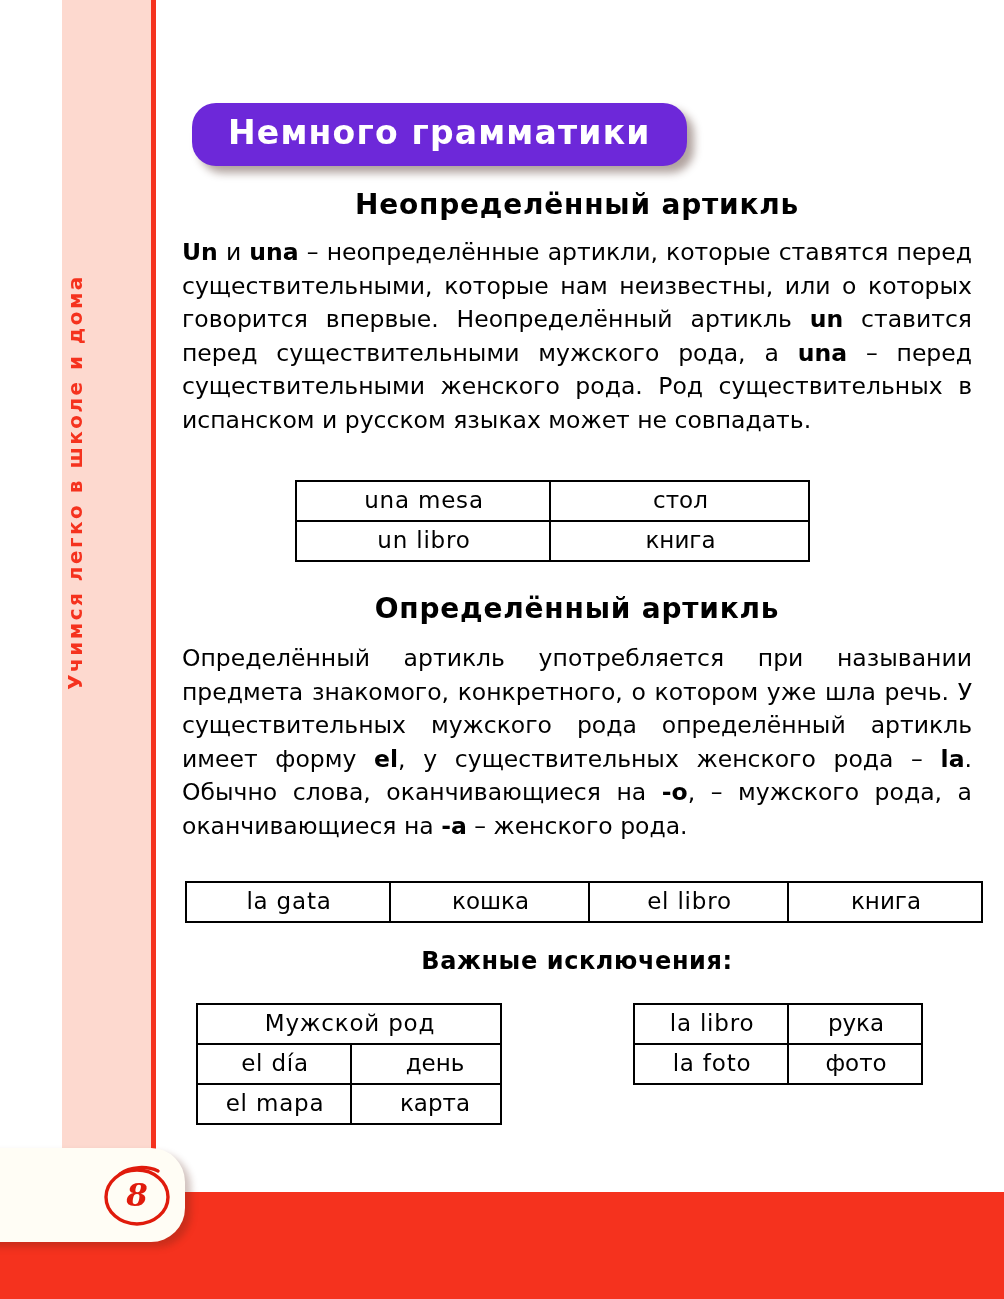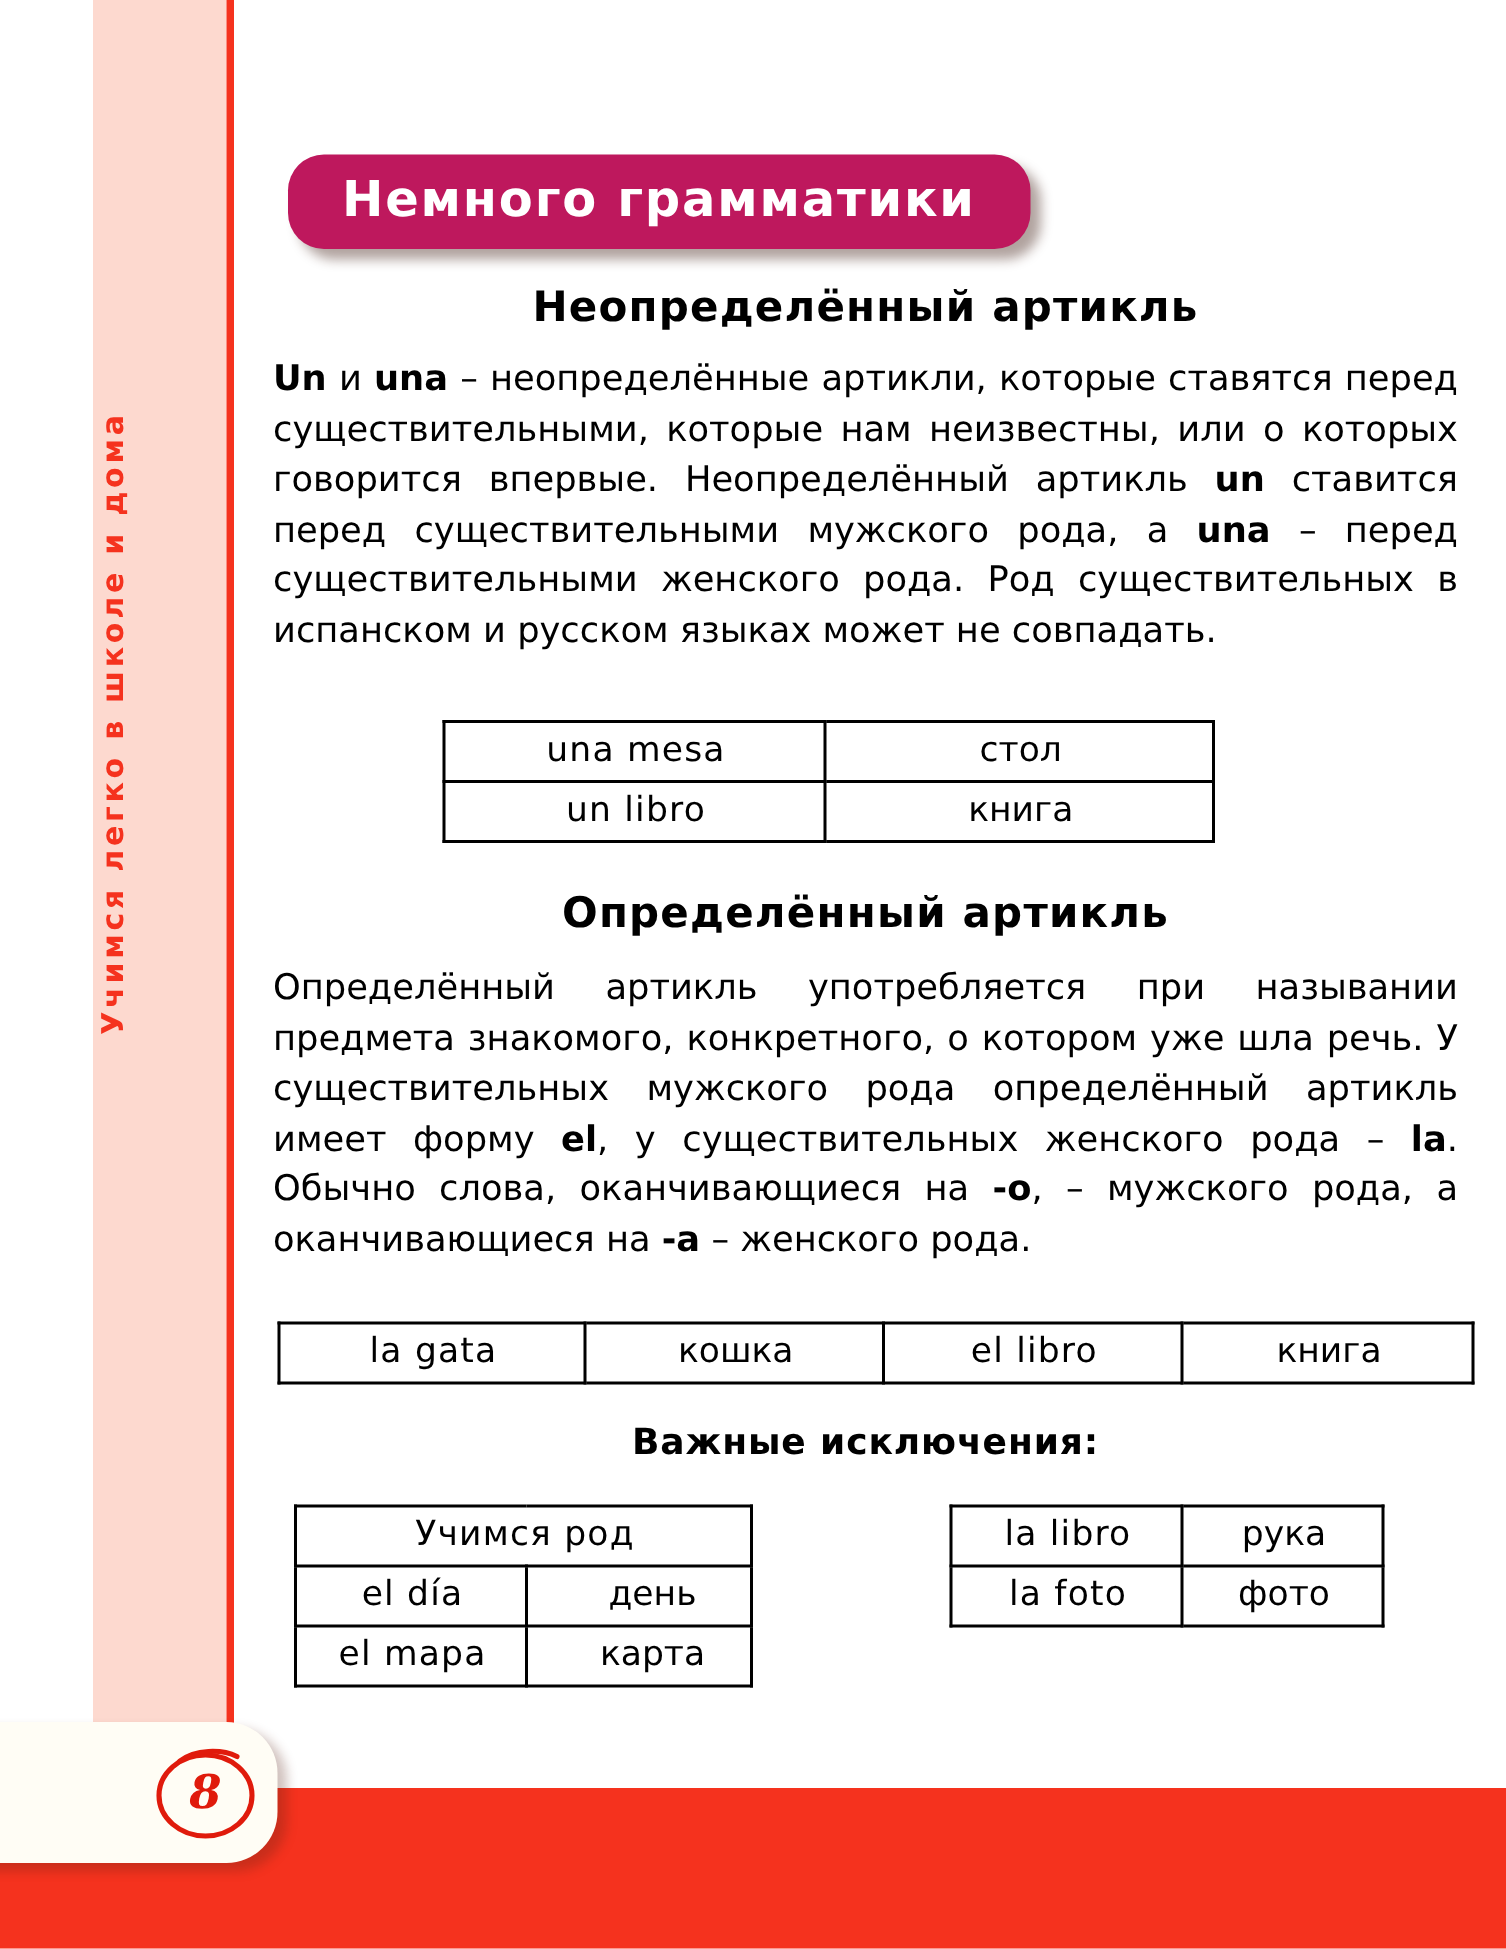--- a/index.html
+++ b/index.html
@@ -97,21 +97,21 @@
     font-style: italic;
     font-weight: bold;
     font-family: "DejaVu Serif", "Liberation Serif", serif;
   }
 
   
   #banner {
     position: absolute;
     left: 192px;
     top: 103px;
-    background: #be185d;
+    background: #6d28d9;
     border-radius: 24px;
     padding: 10px 36px 14px 36px;
     box-shadow: 7px 7px 8px rgba(60, 25, 15, 0.40);
   }
   #banner-text {
     color: #ffffff;
     font-size: 33px;
     font-weight: bold;
     letter-spacing: 1.2px;
     white-space: nowrap;
@@ -244,21 +244,21 @@
         <td class="ru">книга</td>
       </tr>
     </tbody>
   </table>
 
   <div id="heading-exceptions" class="sub-heading">Важные  исключения:</div>
 
   <table id="table-masc" class="wordtable">
     <tbody>
       <tr>
-        <th class="hdr" colspan="2">Учимся  род</th>
+        <th class="hdr" colspan="2">Мужской  род</th>
       </tr>
       <tr>
         <td class="es">el  día</td>
         <td class="ru">день</td>
       </tr>
       <tr>
         <td class="es">el  mapa</td>
         <td class="ru">карта</td>
       </tr>
     </tbody>

